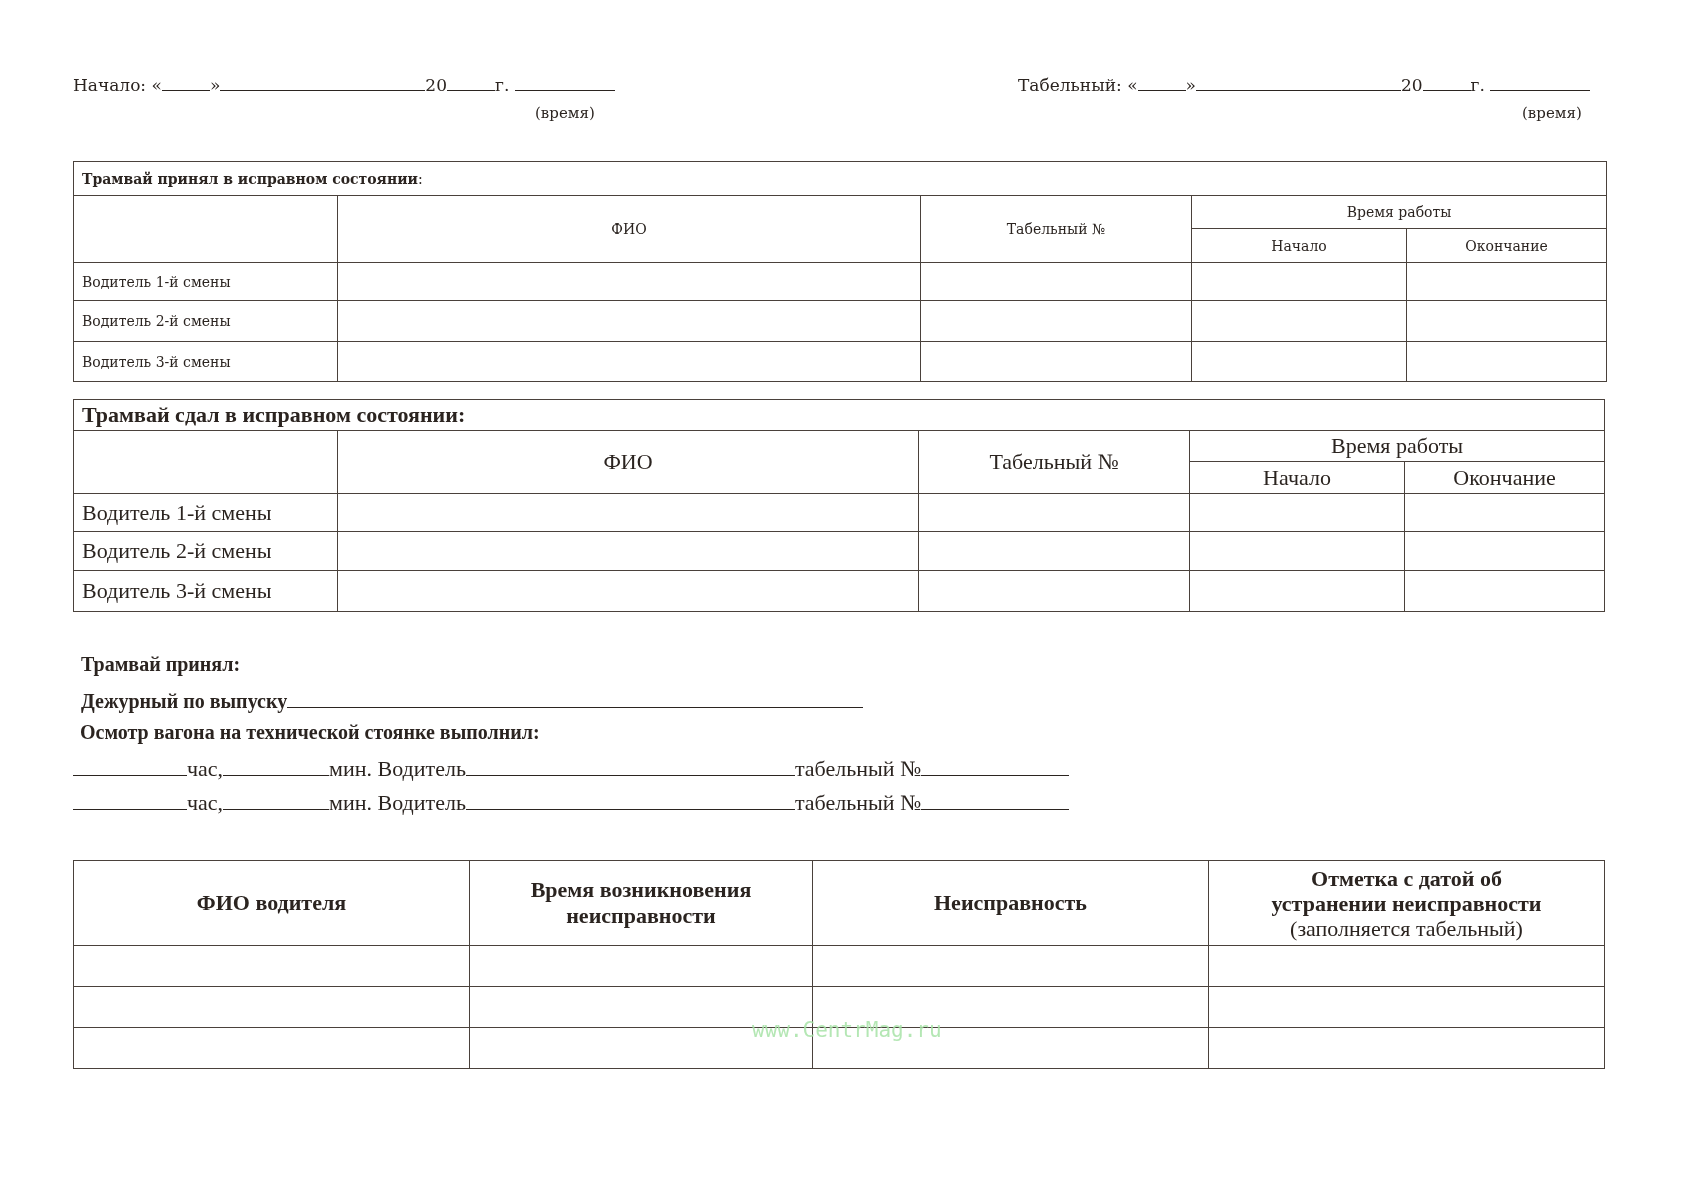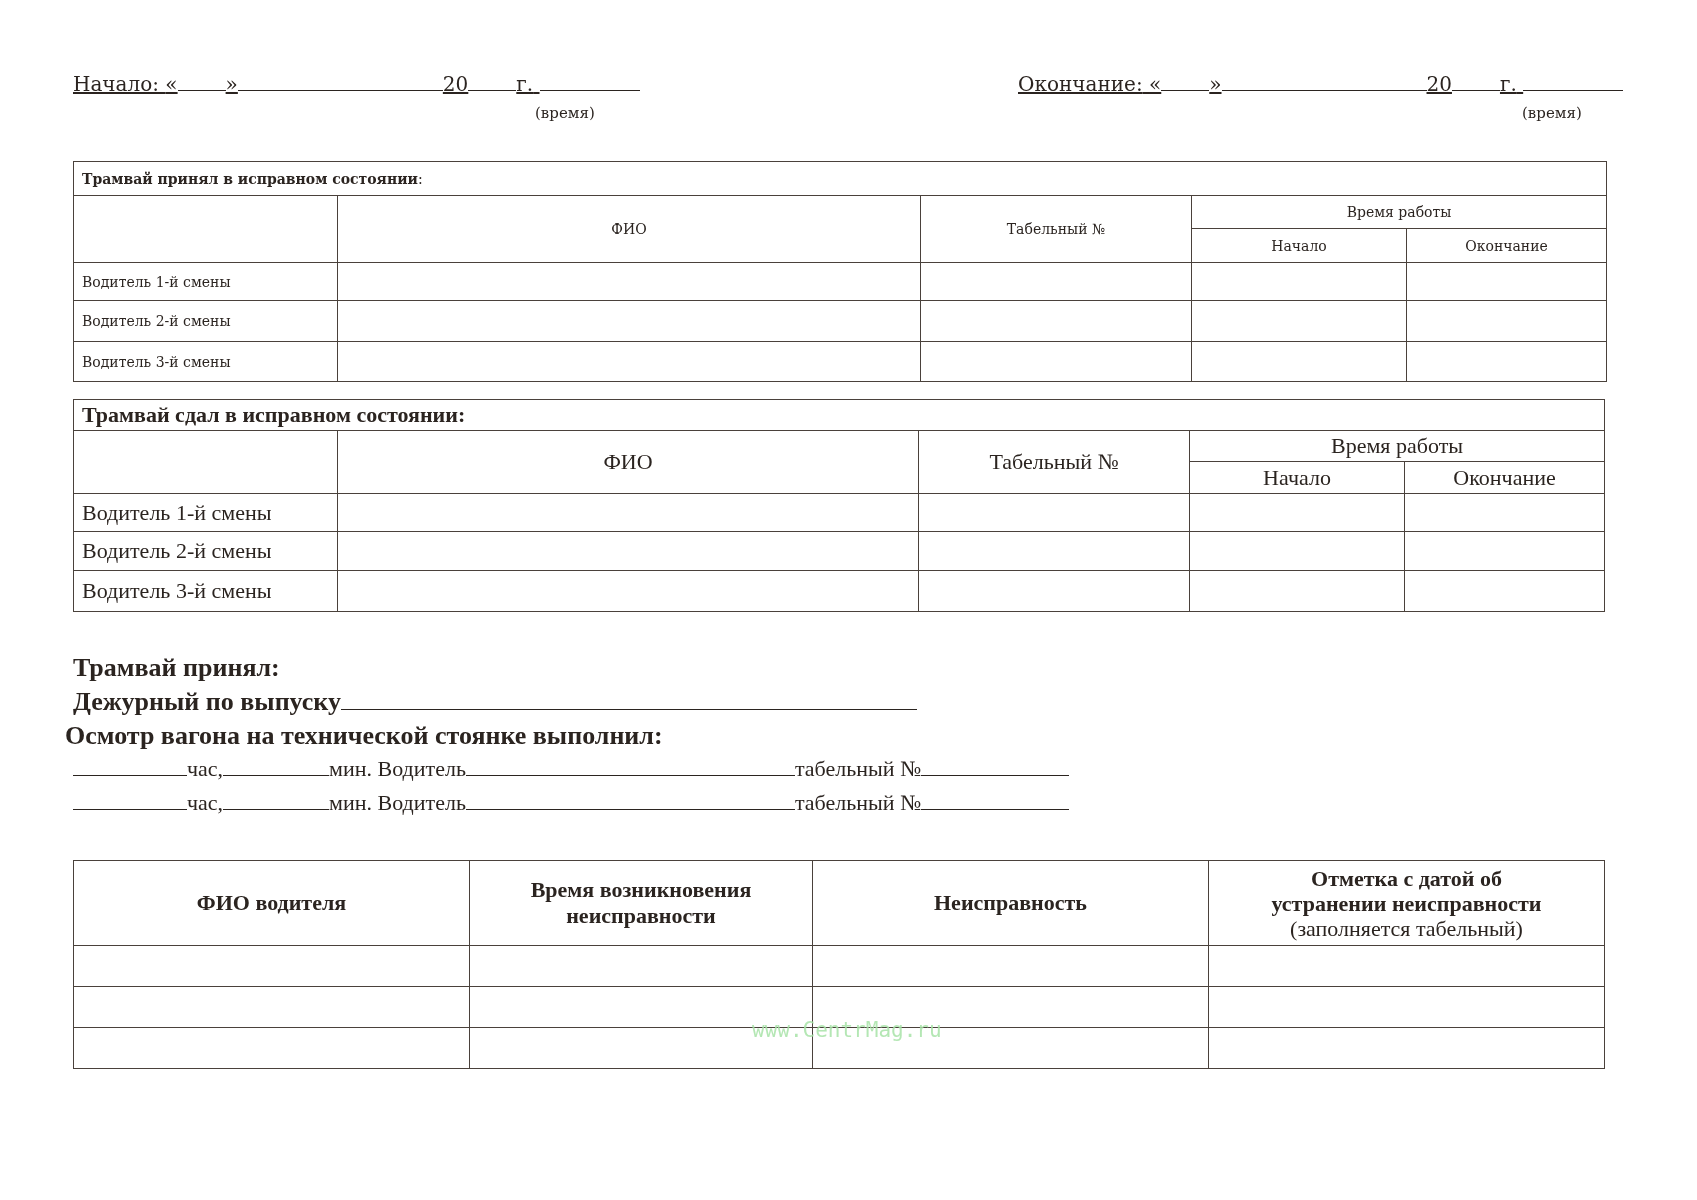--- a/index.html
+++ b/index.html
@@ -1,23 +1,23 @@
 <!DOCTYPE html>
 <html><head>
 <meta charset="utf-8">
 <style>
   html, body { margin:0; padding:0; background:#ffffff; }
   body { width:1697px; height:1200px; position:relative; overflow:hidden;
          font-family:"DejaVu Serif", "Liberation Serif", serif; color:#2b2420; }
   .abs { position:absolute; }
-  .txt { font-size:20px; white-space:nowrap;text-decoration:underline; }
+  .txt { font-size:17px; white-space:nowrap; }
   .small { font-size:15px; }
   .u { display:inline-block; border-bottom:1.5px solid #2b2420; height:20px; vertical-align:baseline; }
   .cond { font-family:"Liberation Serif", serif; font-size:22px; }
-  .condb { font-family:"Liberation Serif", serif; font-size:26px; font-weight:bold; }
+  .condb { font-family:"Liberation Serif", serif; font-size:20px; font-weight:bold;margin-left:8px; }
   table.grid { position:absolute; border-collapse:collapse; table-layout:fixed; }
   table.grid td { border:1.5px solid #4a413b; padding:0 8px; vertical-align:middle; overflow:hidden; white-space:nowrap; }
   .t1 td { font-family:"DejaVu Serif", serif; font-size:14px; }
   .t2 td { font-family:"Liberation Serif", serif; font-size:22px; }
   .t3 td { font-family:"Liberation Serif", serif; font-size:22px; }
   .ctr { text-align:center; }
   .bold { font-weight:bold; }
   .watermark { position:absolute; left:752px; top:1018px; font-family:"DejaVu Sans Mono", monospace;
                font-size:21px; color:#a8e3a8; opacity:0.85; white-space:nowrap; }
 </style>
@@ -25,21 +25,21 @@
 <body>
 
 <div class="abs txt" style="left:73px; top:70px;">
   <span>Начало:</span>
   <span>«</span><span class="u" style="width:48px;"></span><span>»</span><span class="u" style="width:205px;"></span><span>20</span><span class="u" style="width:48px;"></span><span>г.</span>
   <span class="u" style="width:100px;"></span>
 </div>
 <div class="abs small" style="left:535px; top:104px;">(время)</div>
 
 <div class="abs txt" style="left:1018px; top:70px;">
-  <span>Окончание:</span>
+  <span>Табельный:</span>
   <span>«</span><span class="u" style="width:48px;"></span><span>»</span><span class="u" style="width:205px;"></span><span>20</span><span class="u" style="width:48px;"></span><span>г.</span>
   <span class="u" style="width:100px;"></span>
 </div>
 <div class="abs small" style="left:1522px; top:104px;">(время)</div>
 
 <table class="grid t1" style="left:73px; top:161px; width:1533px;">
   <colgroup>
       <col style="width:264px">
       <col style="width:583px">
       <col style="width:271px">
@@ -127,21 +127,21 @@
         <td></td>
         <td></td>
   </tr>
 </tbody>
   </table>
 
 <div class="abs condb" style="left:73px; top:653px;">Трамвай принял:</div>
 <div class="abs condb" style="left:73px; top:687px; white-space:nowrap;">
   <span>Дежурный по выпуску</span><span class="u" style="width:576px;"></span>
 </div>
-<div class="abs condb" style="left:65px; top:721px;">Осмотр вагона на технической стоянке выполнил:</div>
+<div class="abs condb" style="left:72px; top:721px;">Осмотр вагона на технической стоянке выполнил:</div>
 
 <div class="abs cond" style="left:73px; top:755px; white-space:nowrap;">
   <span class="u" style="width:114px;"></span><span>час,</span><span class="u" style="width:106px;"></span><span>мин. Водитель</span><span class="u" style="width:329px;"></span><span>табельный №</span><span class="u" style="width:148px;"></span>
 </div>
 <div class="abs cond" style="left:73px; top:789px; white-space:nowrap;">
   <span class="u" style="width:114px;"></span><span>час,</span><span class="u" style="width:106px;"></span><span>мин. Водитель</span><span class="u" style="width:329px;"></span><span>табельный №</span><span class="u" style="width:148px;"></span>
 </div>
 
 <table class="grid t3" style="left:73px; top:860px; width:1531px;">
   <colgroup>

